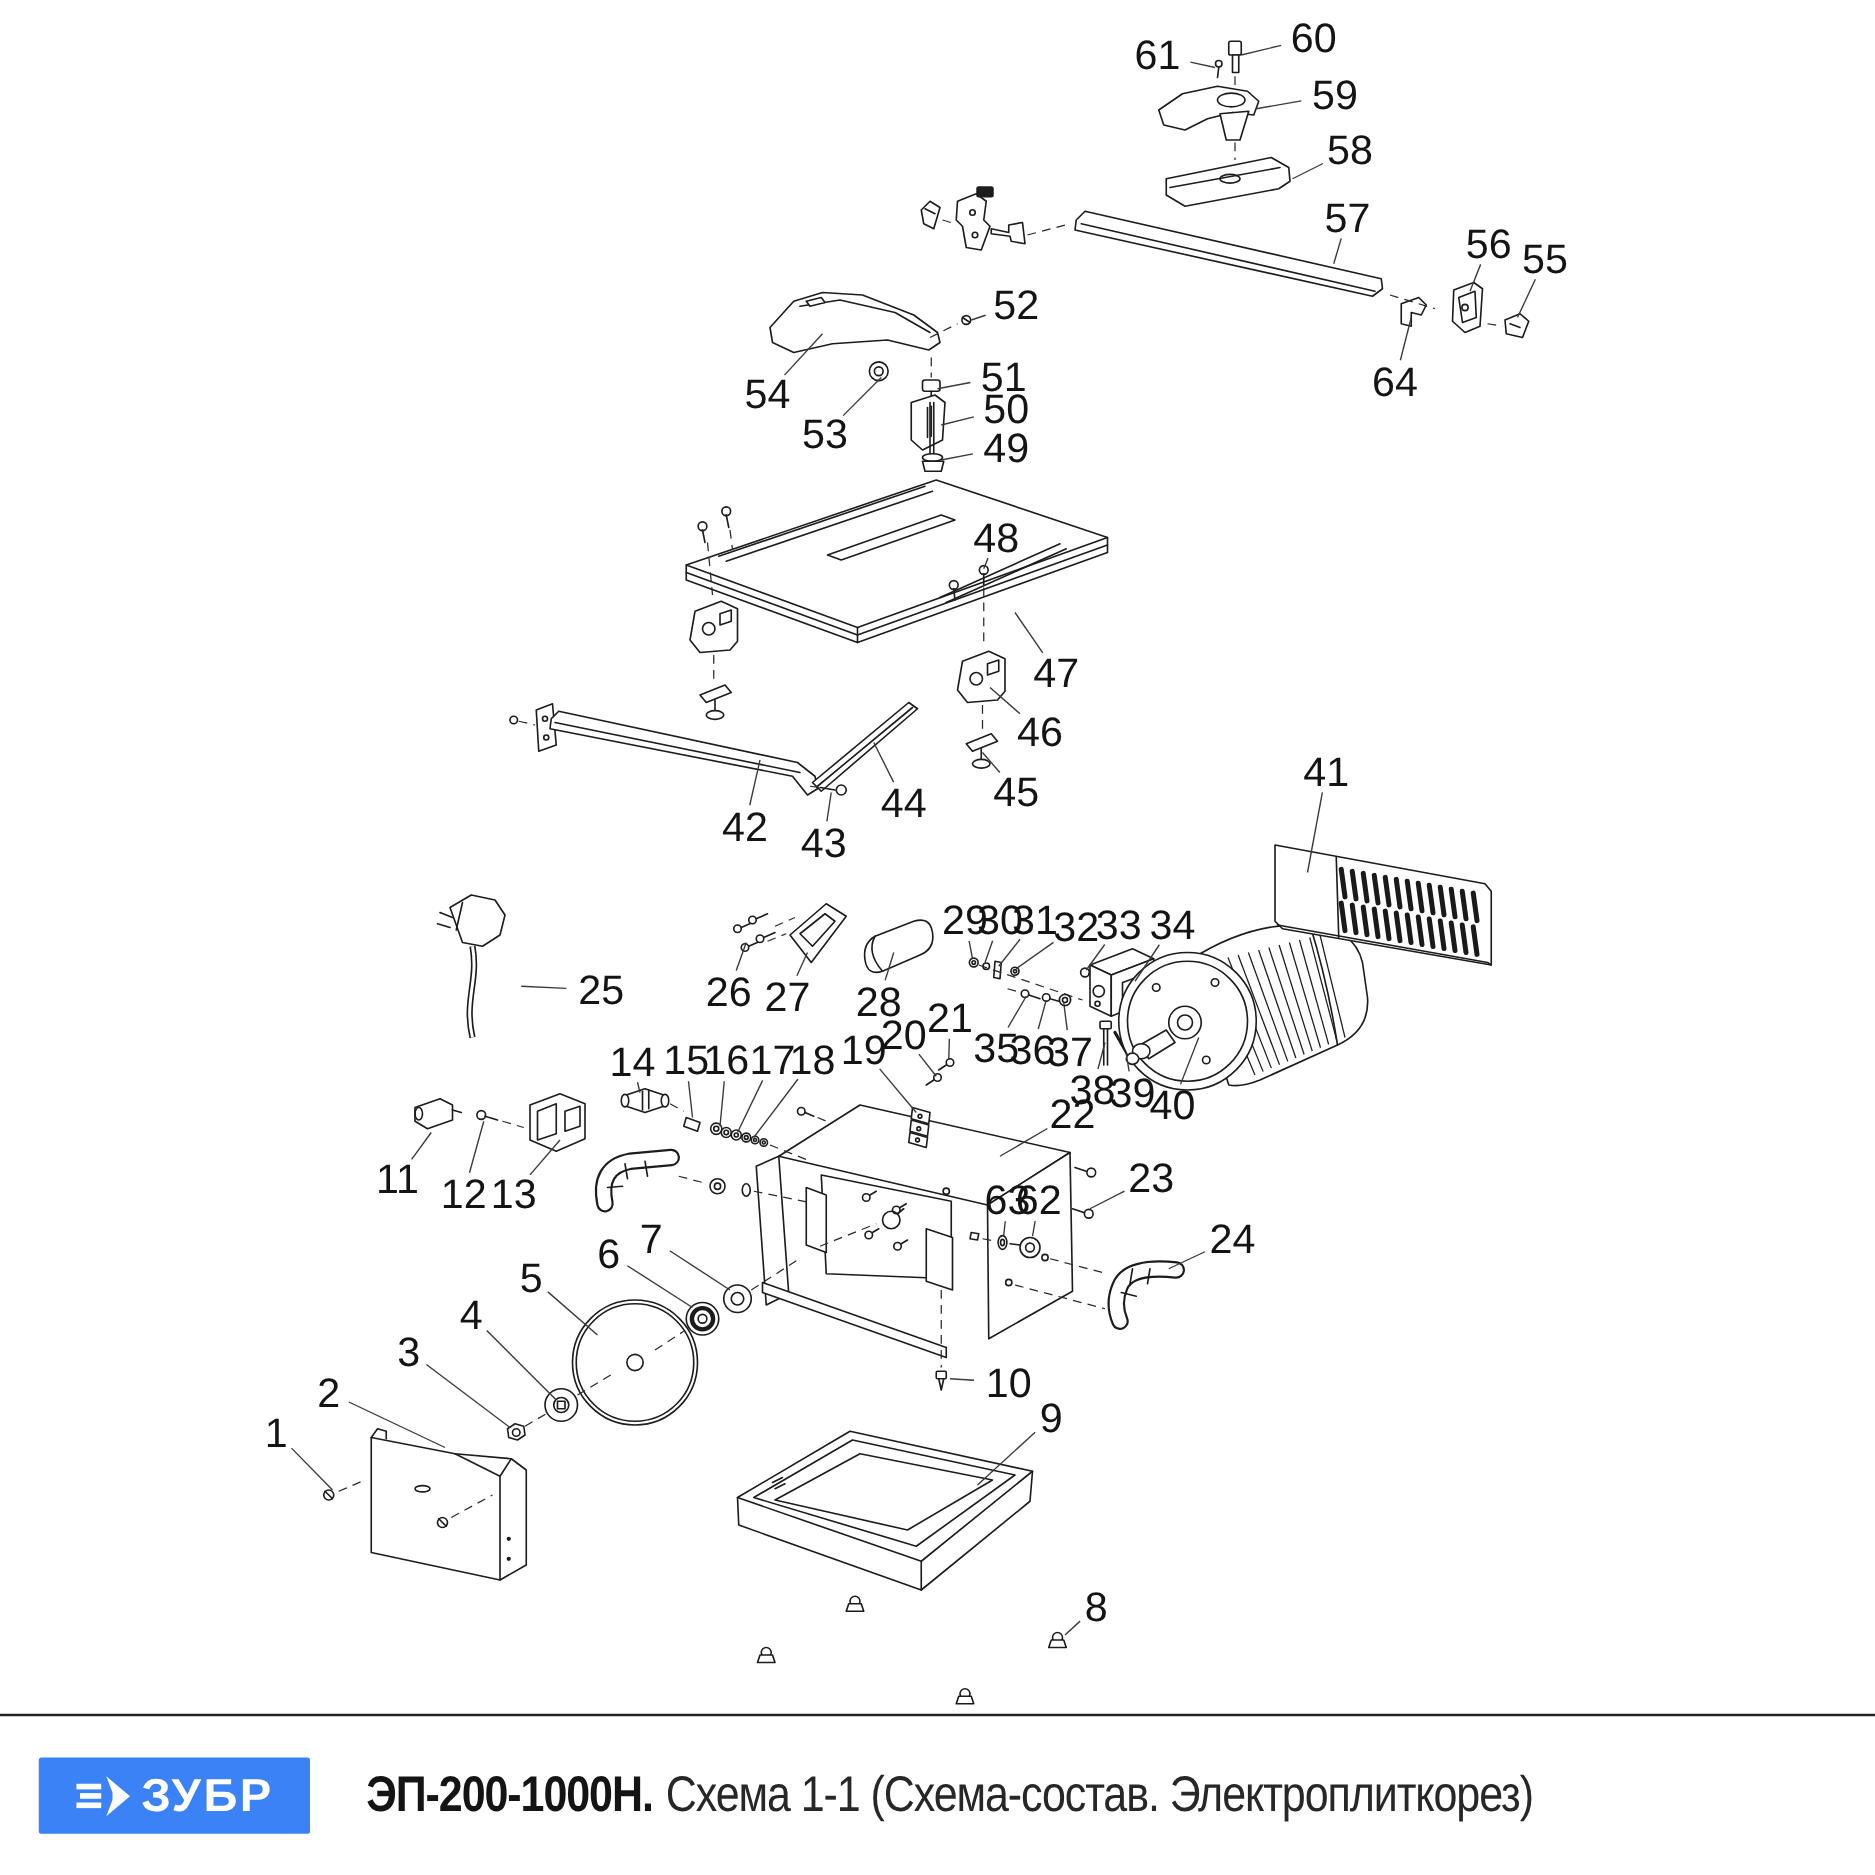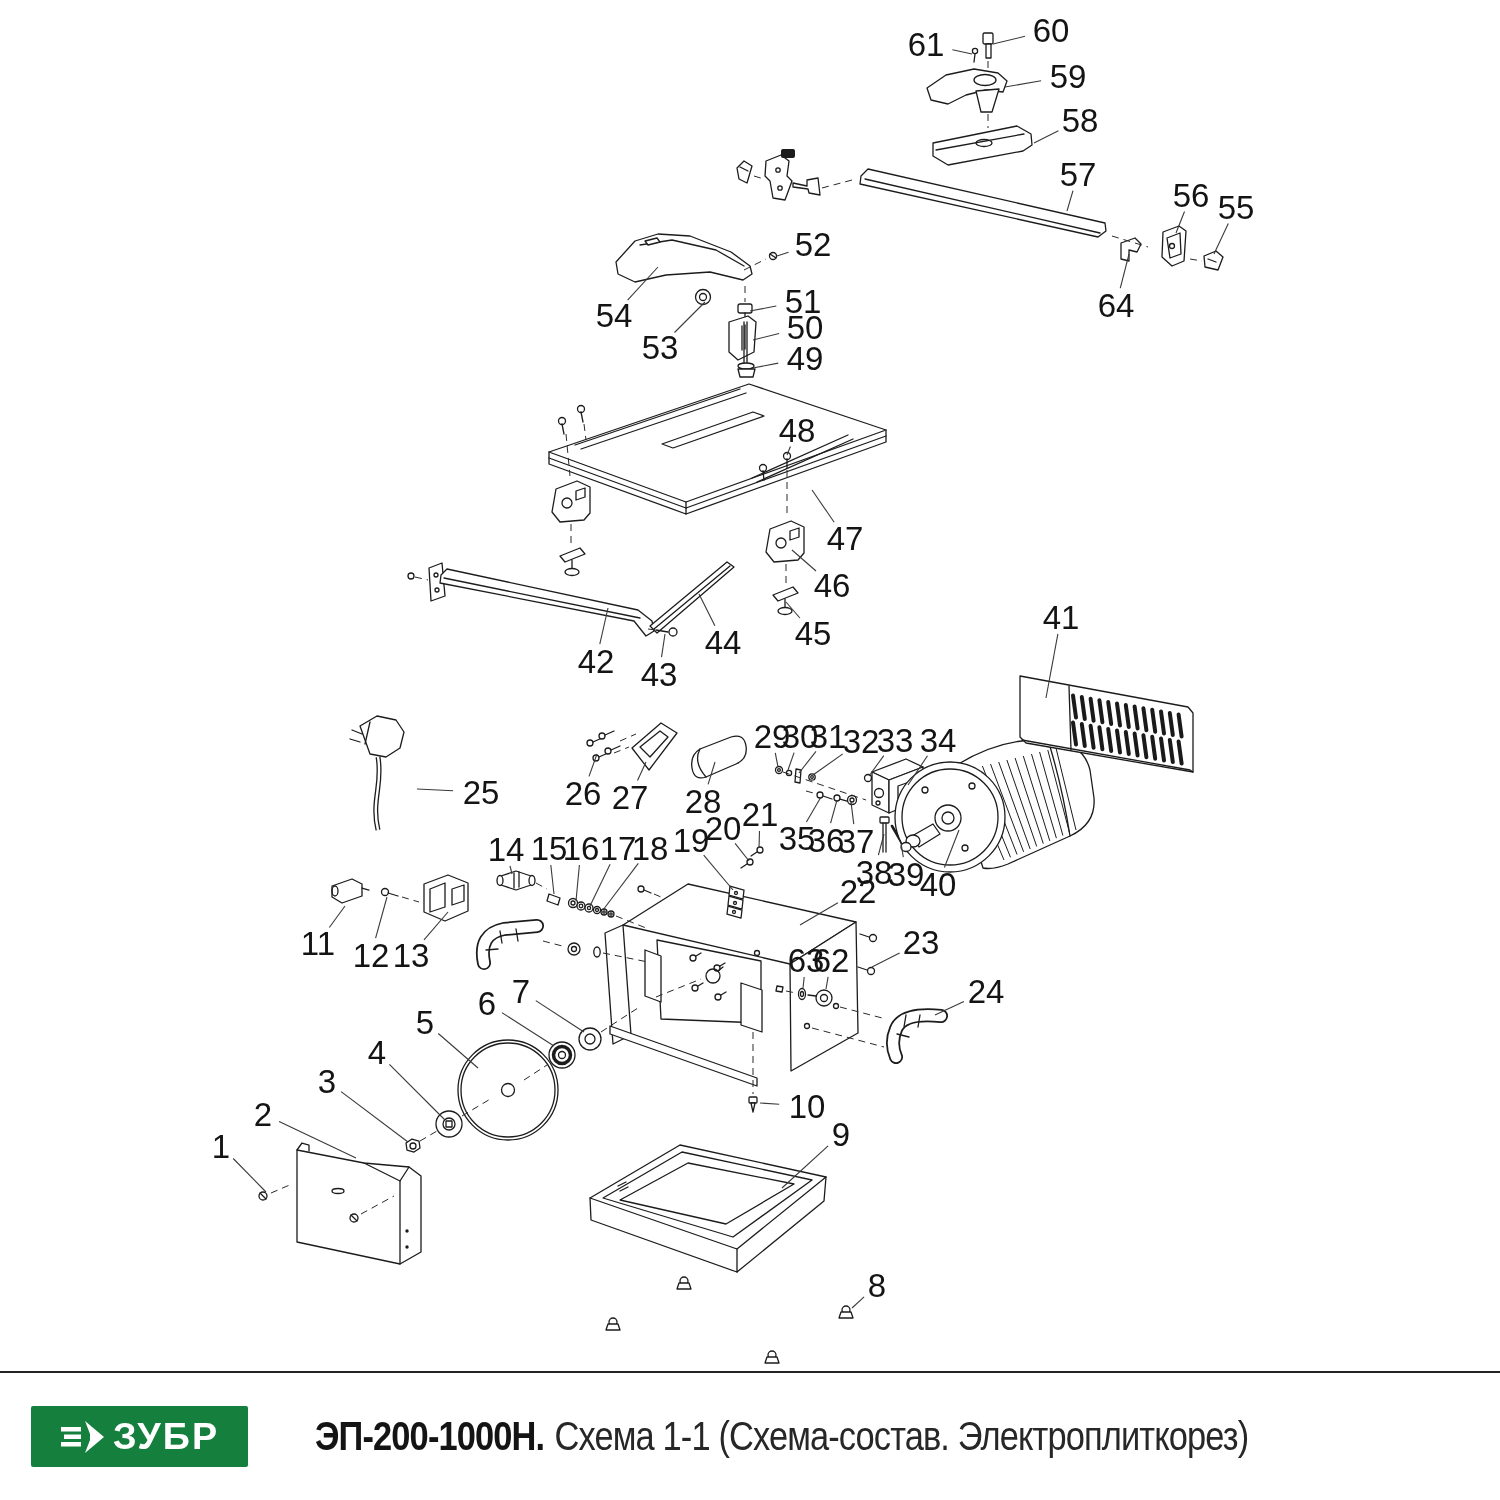--- a/index.html
+++ b/index.html
@@ -10,25 +10,25 @@
   .ln{stroke:#1c1c1c;stroke-width:1.3;fill:none;stroke-linejoin:round;stroke-linecap:round;}
   .lnw{stroke:#1c1c1c;stroke-width:1.3;fill:#ffffff;stroke-linejoin:round;}
   .dash{stroke:#2a2a2a;stroke-width:1;fill:none;stroke-dasharray:7 5;}
   .dark{fill:#1c1c1c;stroke:none;}
   .tube{stroke:#1c1c1c;stroke-width:14;fill:none;stroke-linecap:round;stroke-linejoin:round;}
   .tube-in{stroke:#ffffff;stroke-width:10.5;fill:none;stroke-linecap:round;stroke-linejoin:round;}
   .callout-text{font:400 33px "Liberation Sans",sans-serif;fill:#141414;}
   .leader{stroke:#3a3a3a;stroke-width:1.1;}
   
   .footer-rule{position:absolute;left:0;top:1371px;width:1500px;height:2px;background:#232323;}
-  .logo{position:absolute;left:31px;top:1406px;width:217px;height:61px;background:#15803d;
+  .logo{position:absolute;left:31px;top:1406px;width:217px;height:61px;background:#3b82f6;
         display:flex;align-items:center;justify-content:center;gap:9px;border-radius:2px;}
   .logo-text{color:#ffffff;font-weight:700;font-size:37px;letter-spacing:2px;
              font-family:"Liberation Sans",sans-serif;transform:scaleX(1.02);}
-  .title-wrap{position:absolute;left:293px;top:1406px;height:61px;display:flex;align-items:center;margin-left:22px;}
+  .title-wrap{position:absolute;left:293px;top:1406px;height:61px;display:flex;align-items:center;}
   .title-scale{transform:scaleX(0.86);transform-origin:left center;white-space:nowrap;}
   .model{font-weight:700;font-size:40px;color:#141414;letter-spacing:-1px;}
   .subtitle{font-weight:400;font-size:40px;color:#272727;letter-spacing:-1px;margin-left:12px;}
 </style>
 </head>
 <body>
 
 <div class="canvas">
 
 <svg class="diagram" width="1500" height="1500" viewBox="0 0 1500 1500">

